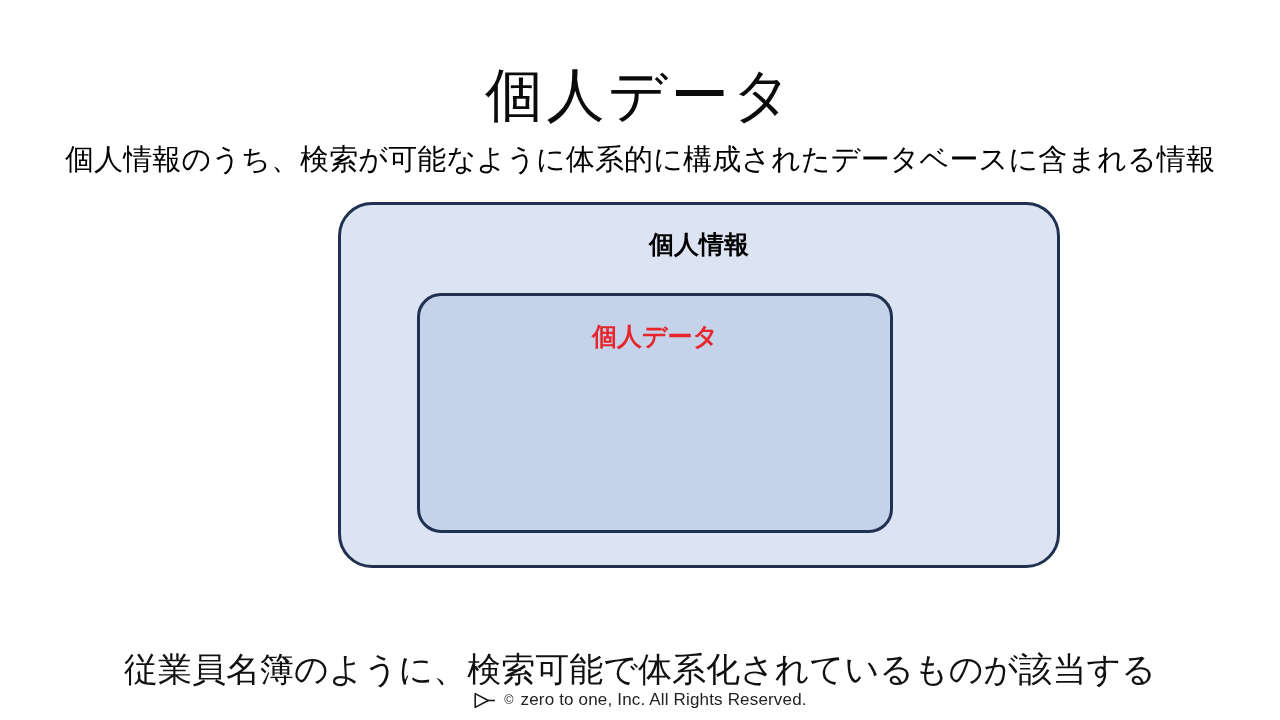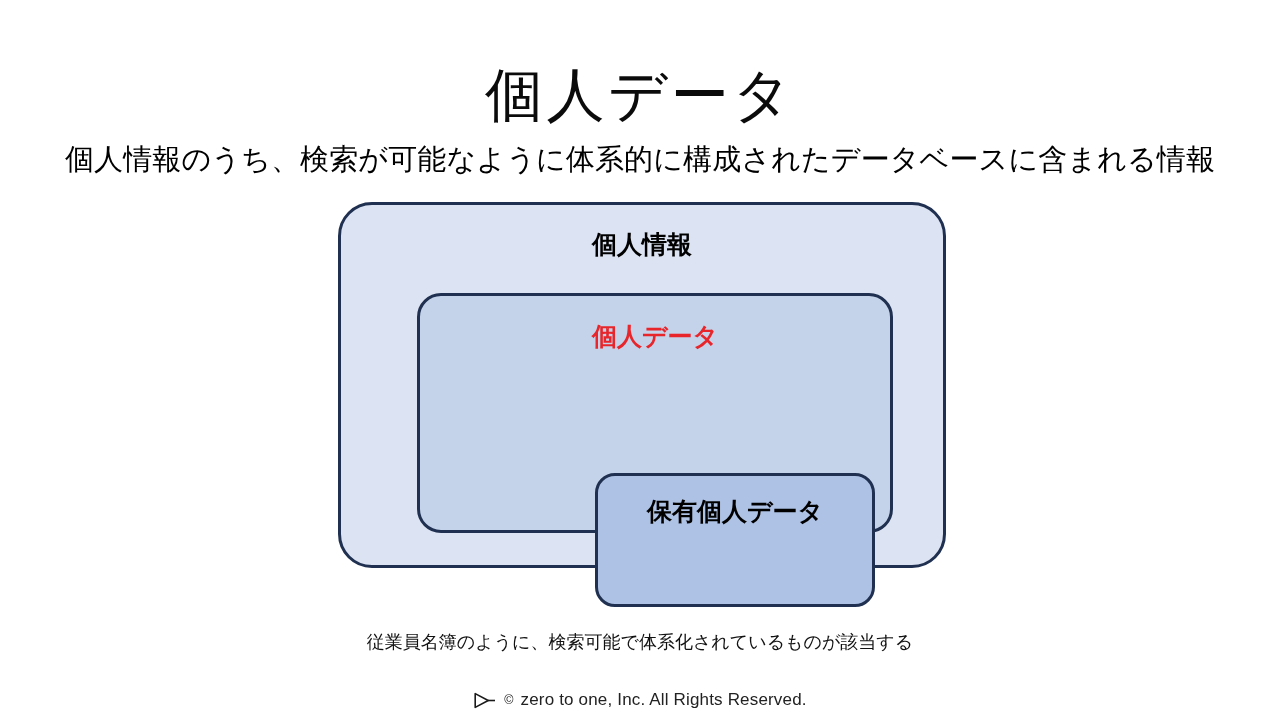--- a/index.html
+++ b/index.html
@@ -65,21 +65,21 @@
 
   .box {
     position: absolute;
     box-sizing: border-box;
     border: 3px solid #1f3050;
   }
 
   .box-outer {
     left: 0;
     top: 0;
-    width: 608px;
+    width: 722px;
     height: 366px;
     background: #dce3f2;
     border-radius: 34px;
   }
 
   .box-middle {
     left: 76px;
     top: 88px;
     width: 476px;
     height: 240px;
@@ -123,21 +123,21 @@
     color: #000000;
   }
 
   
   .slide-caption {
     position: absolute;
     top: 613px;
     left: 0;
     width: 1280px;
     text-align: center;
-    font-size: 18px;
+    font-size: 34px;
     line-height: 1.3;
     font-weight: 400;
     color: #111111;
     white-space: nowrap;
   }
 
   
   .footer {
     position: absolute;
     left: 0;
@@ -178,23 +178,20 @@
   <p class="slide-subtitle">個人情報のうち、検索が可能なように体系的に構成されたデータベースに含まれる情報</p>
 
   <div class="diagram">
 
     <div class="box box-outer">
       <span class="box-label">個人情報</span>
 
       <div class="box box-middle">
         <span class="box-label">個人データ</span>
 
-        <div class="box box-inner">
-          <span class="box-label">保有個人データ</span>
-        </div>
       </div>
     </div>
 
   </div>
 
   <p class="slide-caption">従業員名簿のように、検索可能で体系化されているものが該当する</p>
 
   <div class="footer">
     <span class="footer-logo">
       <svg width="24" height="17" viewBox="0 0 24 17" aria-hidden="true">

